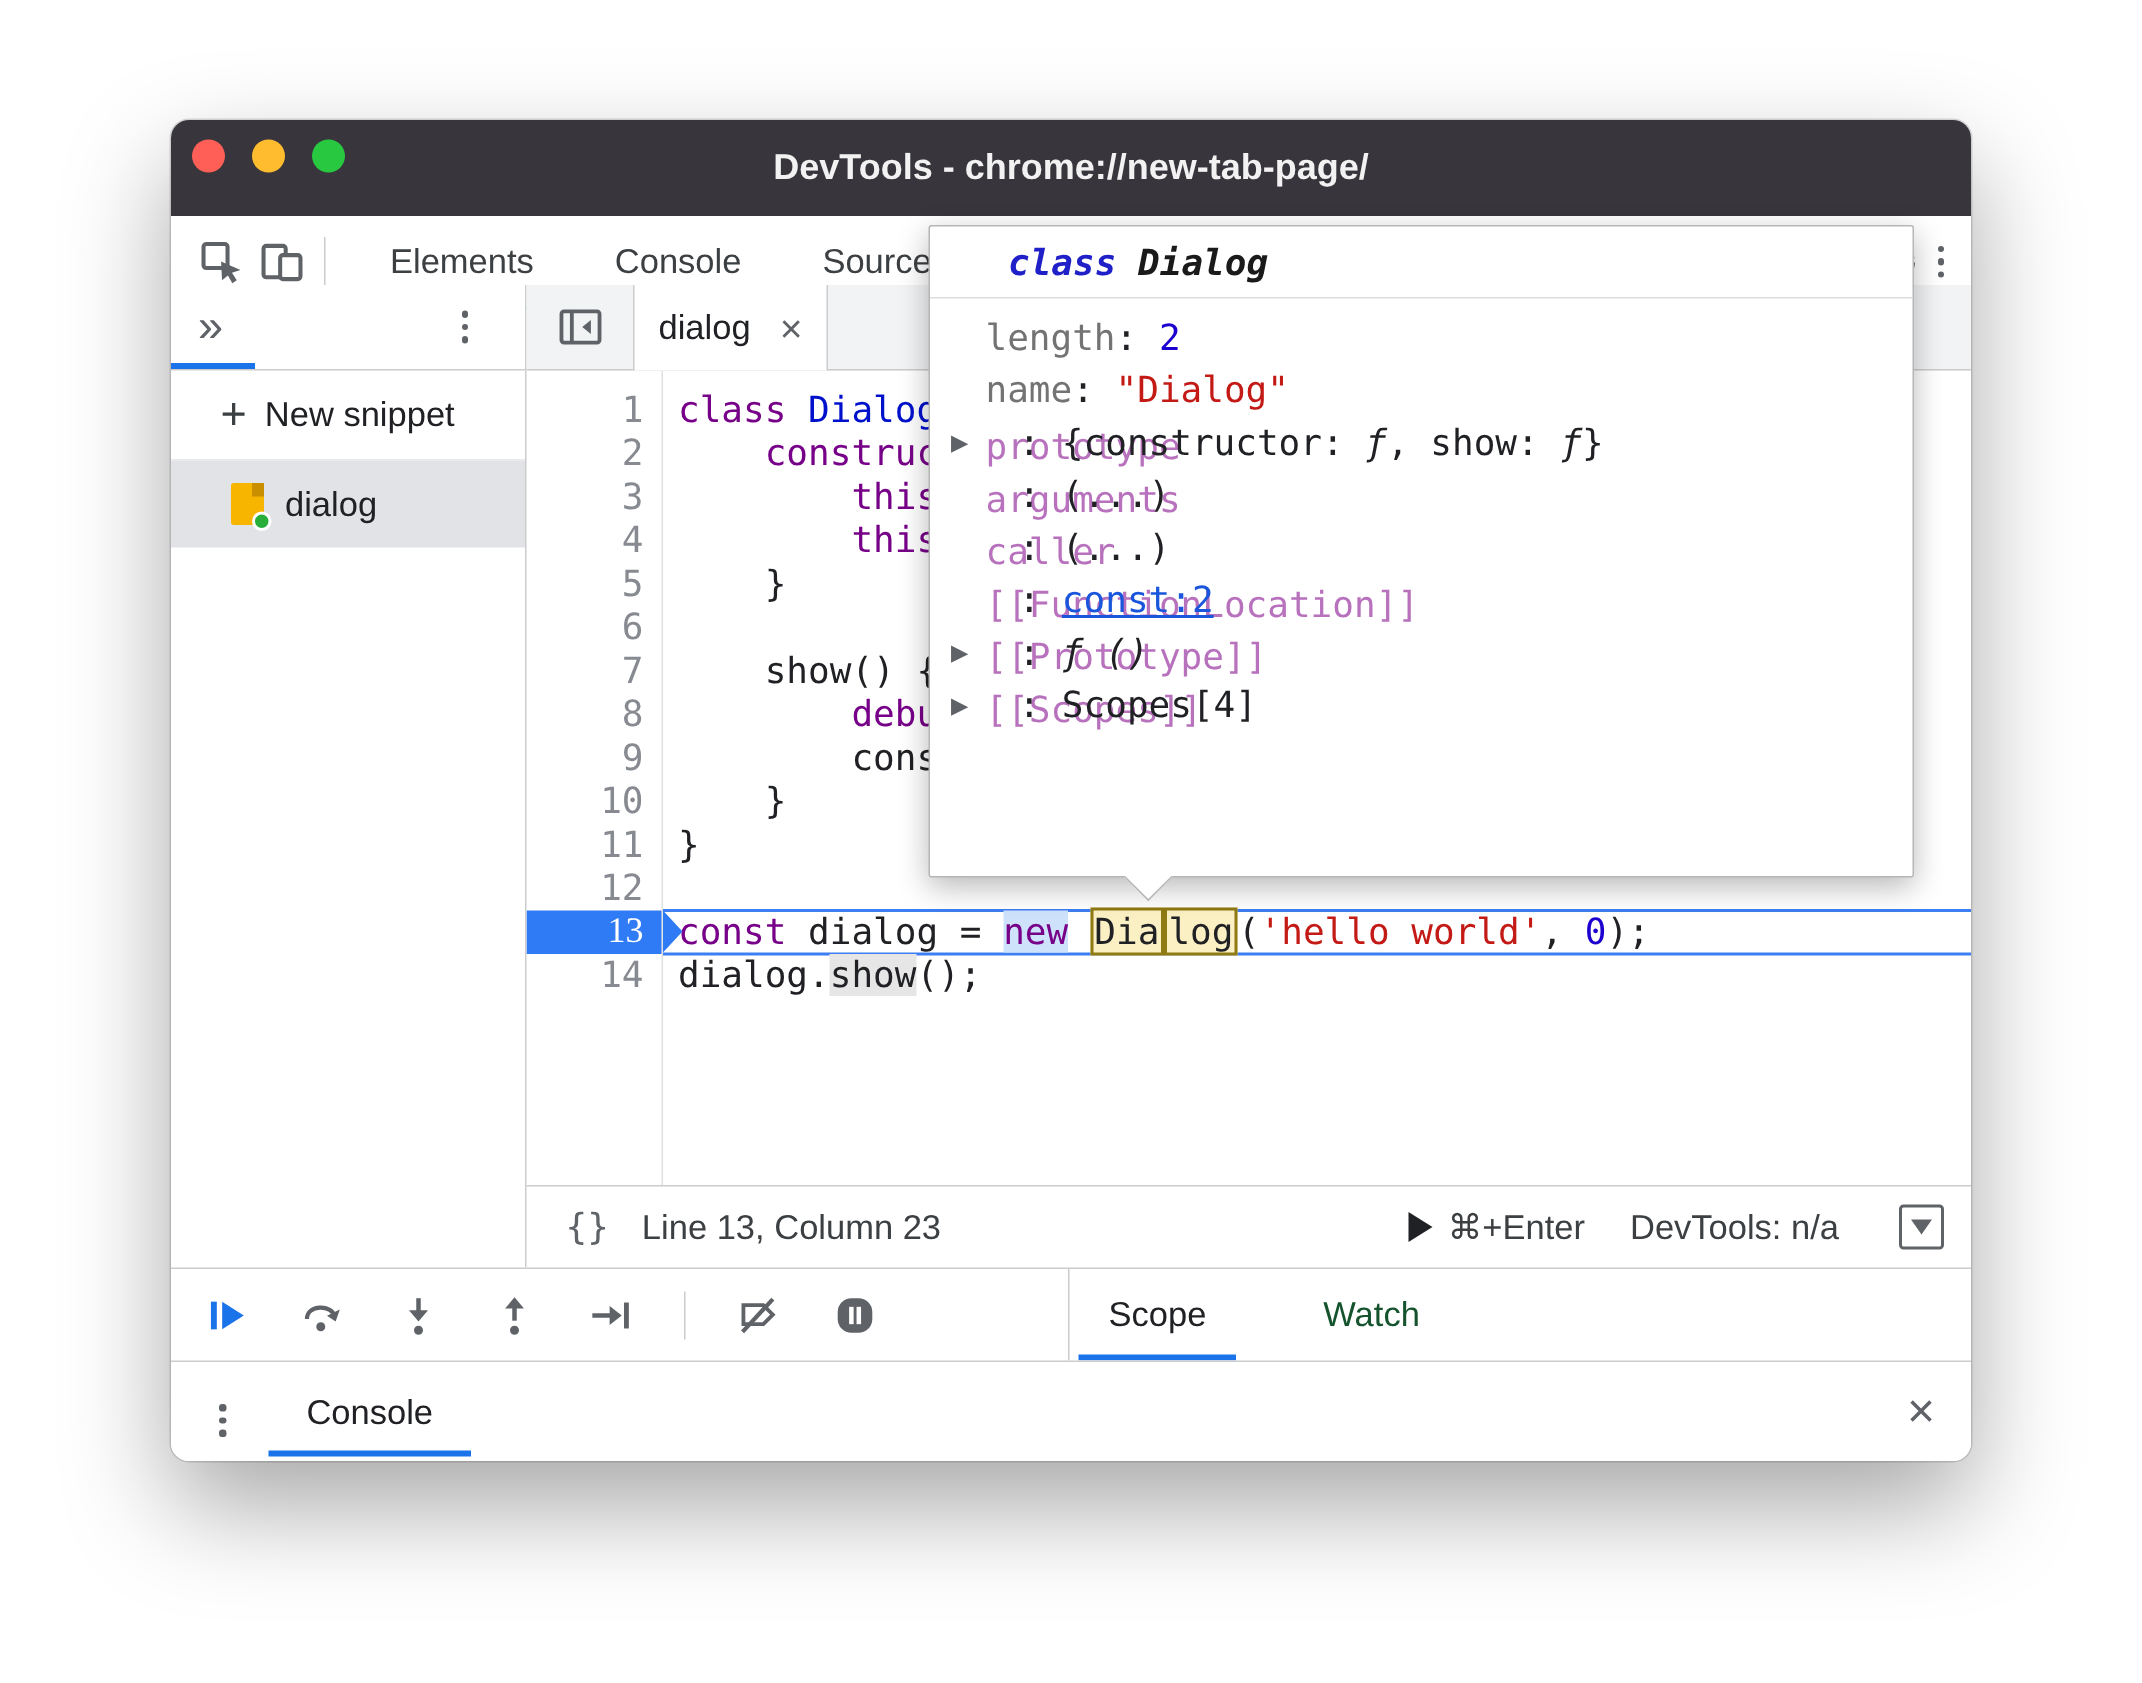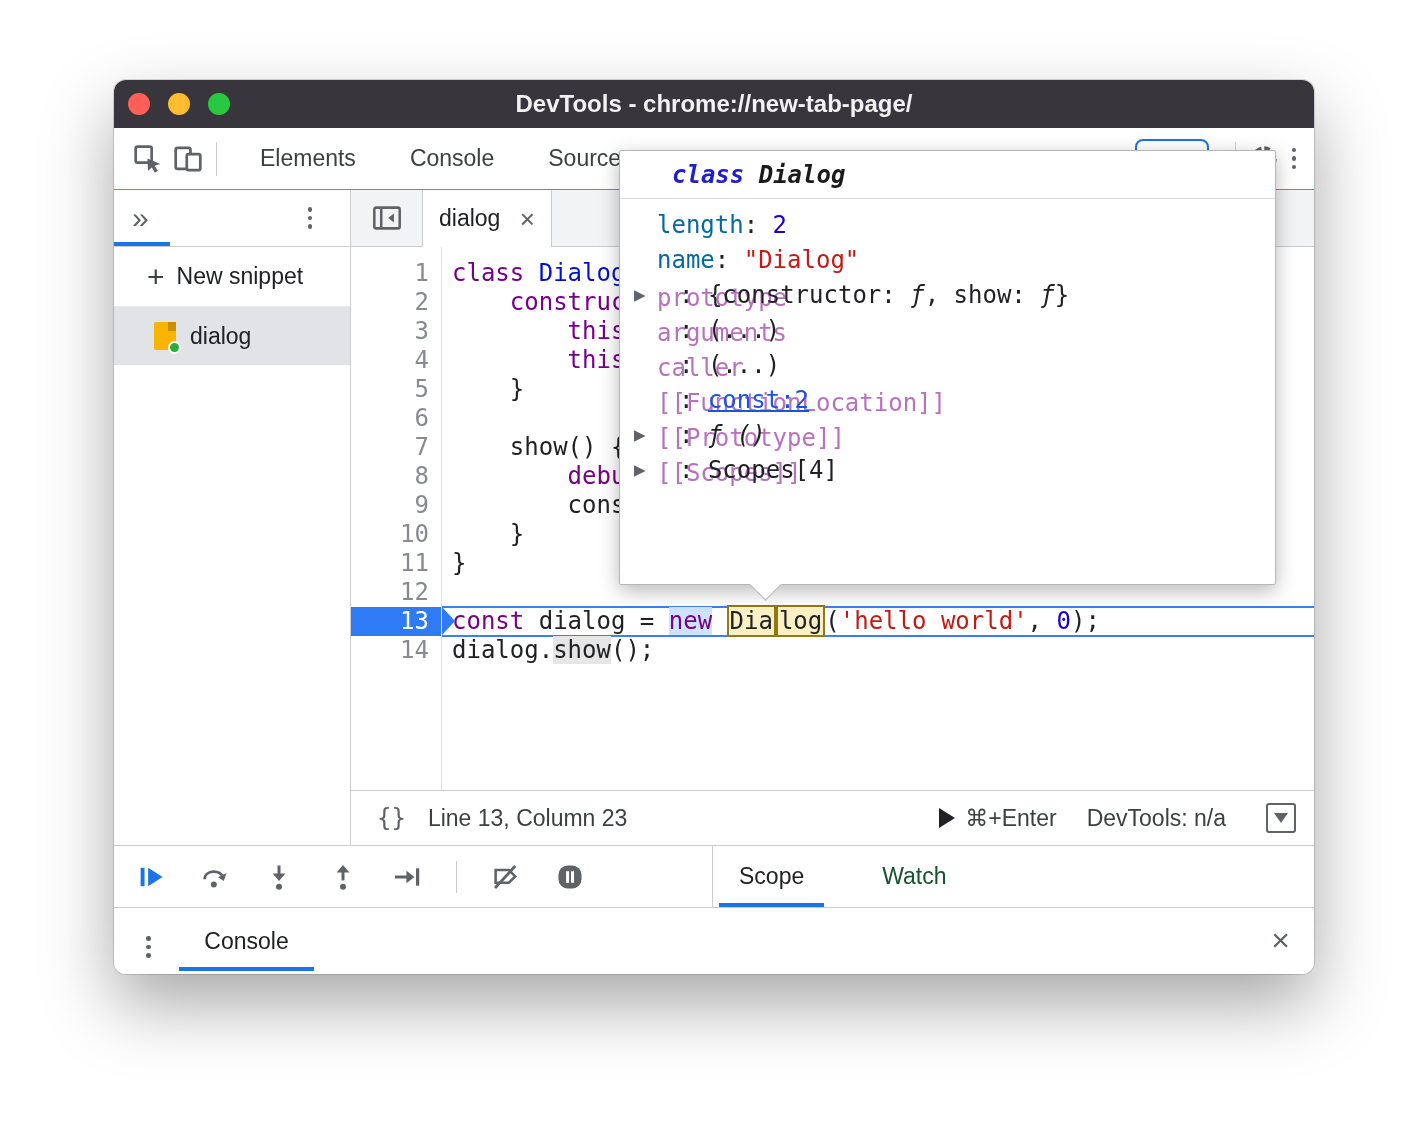--- a/index.html
+++ b/index.html
@@ -6,21 +6,21 @@
   html,body { width:1428px; height:1122px; background:#ffffff; font-family:"Liberation Sans",sans-serif; }
   .stage { position:relative; width:1428px; height:1122px; overflow:hidden; }
 
   .window {
     position:absolute; left:114px; top:80px; width:1200px; height:894px;
     background:#fff; border-radius:12px; overflow:hidden;
     box-shadow:0 0 0 1px rgba(0,0,0,.14), 0 30px 70px rgba(0,0,0,.35);
   }
 
   
-  .titlebar { position:relative; height:48px; background:#38363c; display:flex; align-items:center; justify-content:center; }
+  .titlebar { position:relative; height:64px; background:#38363c; display:flex; align-items:center; justify-content:center; }
   .titlebar .title { color:#f2f2f2; font-size:24px; font-weight:bold; }
   .lights { position:absolute; left:14px; top:13px; display:flex; gap:18px; }
   .light { width:22px; height:22px; border-radius:50%; }
   .light.red{ background:#ff5f57; } .light.yellow{ background:#febc2e; } .light.green{ background:#28c840; }
 
   
   .toolbar { position:relative; height:62px; border-bottom:1px solid #14b8a6; display:flex; align-items:center; }
   .tb-icon { width:40px; height:40px; display:flex; align-items:center; justify-content:center; cursor:pointer; }
   .tb-sep { width:1px; height:34px; background:#ccc; margin:0 8px; }
   .panel-tabs { display:flex; height:100%; margin-left:8px; }
@@ -54,21 +54,21 @@
   .collapse-btn { position:absolute; left:20px; top:14px; width:32px; height:28px; display:flex; align-items:center; justify-content:center; cursor:pointer; }
   .etab { position:absolute; left:71px; top:0; width:130px; height:57px; background:#fff; border-left:1px solid #ccc; border-right:1px solid #ccc;
           display:flex; align-items:center; justify-content:space-between; padding:0 16px; cursor:pointer; }
   .etab .lbl { font-size:23px; color:#202124; }
   .etab .x { font-size:26px; color:#5f6368; cursor:pointer; line-height:1; }
 
   .codewrap { position:relative; height:543px; overflow:hidden; font-family:"DejaVu Sans Mono",monospace; font-size:24px; }
   .exec-line { position:absolute; left:91px; right:0; top:359px; height:31px; border-top:2px solid #3d7ef2; border-bottom:2px solid #3d7ef2; z-index:0; }
   .gutter { position:absolute; left:0; top:0; bottom:0; width:91px; border-right:1px solid #e0e0e0; padding-top:12px; z-index:2; }
   .ln { height:29px; line-height:29px; text-align:right; padding-right:12px; color:#878b91; cursor:pointer; }
-  .ln-exec { position:relative; background:#2f7bf5; color:#fff; }
+  .ln-exec { position:relative; background:#2f7bf5; color:#fff;font-family:Liberation Serif, serif; }
   .ln-exec::after { content:""; position:absolute; left:91px; top:0; width:0; height:0;
       border-top:14.5px solid transparent; border-bottom:14.5px solid transparent; border-left:13px solid #2f7bf5; }
   .codelines { position:absolute; left:91px; top:12px; right:0; z-index:1; padding-left:10px; }
   .cl { height:29px; line-height:29px; white-space:pre; color:#202124; cursor:text; }
   .kw { color:#770088; }
   .def { color:#0011cc; }
   .str { color:#c41a16; }
   .num { color:#1c00cf; }
   .hl-blue { background:#cfe2fc; }
   .box { background:#fbf0c3; border:2px solid #8f7a13; padding:0 1px; }
@@ -106,21 +106,21 @@
            border:1px solid #b6b6b6; border-radius:2px; box-shadow:0 6px 20px rgba(0,0,0,.28); z-index:50;
            font-family:"DejaVu Sans Mono",monospace; font-size:24px; color:#202124; }
   .popup::after { content:""; position:absolute; left:134px; bottom:-12px; width:22px; height:22px; background:#fff;
            border-right:1px solid #b6b6b6; border-bottom:1px solid #b6b6b6; transform:rotate(45deg); }
   .phead { height:48px; display:flex; align-items:center; padding-left:52px; border-bottom:1px solid #ddd; }
   .hdr-kw { color:#2020c8; font-style:italic; font-weight:bold; white-space:pre; }
   .hdr-name { color:#1a1a1a; font-style:italic; font-weight:bold; }
   .prows { padding-top:8px; }
   .prow { height:35px; display:flex; align-items:center; }
   .parrow { width:23px; margin-left:14px; font-size:15px; color:#5f6368; font-family:"Liberation Sans",sans-serif; }
-  .pname.dark { color:#0369a1;text-align:center; }
+  .pname.dark { color:#737373;text-align:center; }
   .pname.light { color:#b871bd; }
   .pcolon { color:#202124; white-space:pre; }
   .pval { white-space:pre; }
   .fn { font-style:italic; }
   .link { color:#1a56db; text-decoration:underline; cursor:pointer; }
 
   svg { display:block; }
 </style>
 </head>
 <body>

